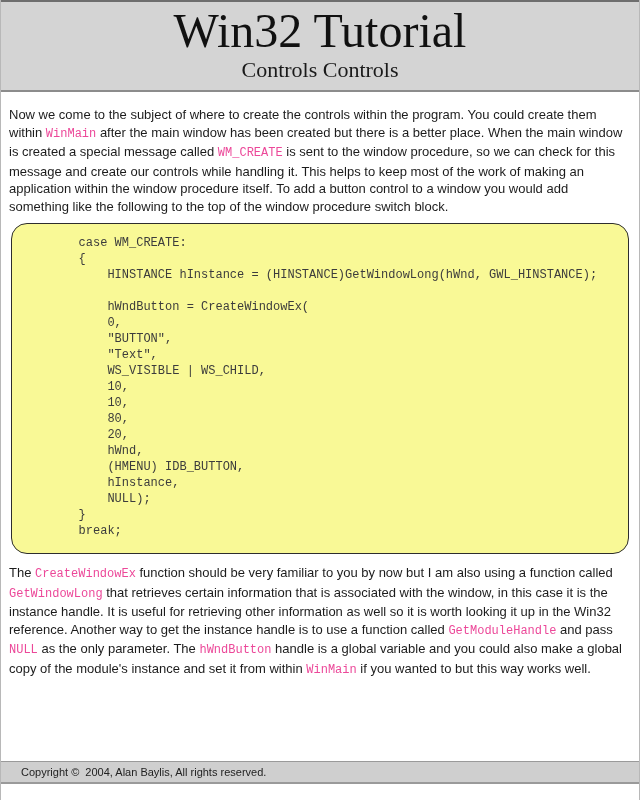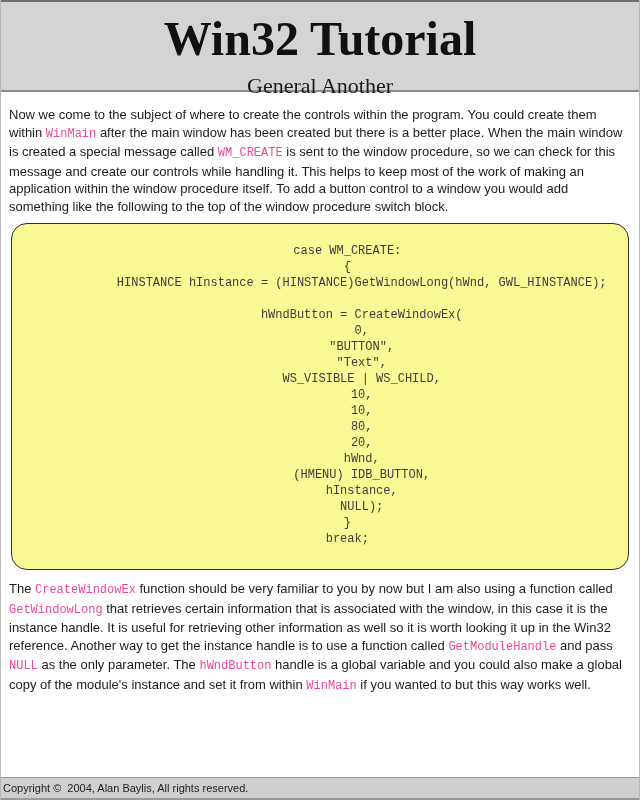--- a/index.html
+++ b/index.html
@@ -24,24 +24,24 @@
     box-sizing: border-box;
     background: #d4d4d4;
     border-top: 2px solid #6e6e6e;
     border-bottom: 2px solid #8c8c8c;
     text-align: center;
     padding: 2px 0 7px 0;
     height: 92px;
   }
   .page-title {
     font-family: "Liberation Serif", serif;
-    font-weight: bold;
+    font-weight: normal;
     font-size: 48px;
     line-height: 54px;
-    margin: 8px;
+    margin: 0;
     color: #111111;
   }
   .page-subtitle {
     font-family: "Liberation Serif", serif;
     font-weight: normal;
     font-size: 22px;
     line-height: 24px;
     margin: 0;
     color: #1a1a1a;
   }
@@ -59,51 +59,50 @@
   }
   
   .codebox {
     background: #f9f996;
     border: 1px solid #2e2e2e;
     border-radius: 16px;
     margin: 5px 2px 10px 2px;
     padding: 7px 8px 10px 5px;
   }
   .codebox pre {
-    margin: 12px;
+    margin: 4px;
     font-family: "Liberation Mono", "DejaVu Sans Mono", monospace;
     font-size: 12px;
     line-height: 16px;
     color: #3c3c3c;
     white-space: pre;
-    text-align: center;
   }
   
   .footer {
     position: absolute;
-    left: 0; right: 0; bottom: 0;
+    left: 0; right: 0; bottom: 16px;
     box-sizing: border-box;
     height: 23px;
     background: #cfcfcf;
     border-top: 1px solid #9a9a9a;
     border-bottom: 2px solid #9a9a9a;
     line-height: 20px;
     font-size: 11px;
     color: #222222;
-    padding-left: 2px;
+    padding-left: 20px;
   }
 </style>
 </head>
 <body>
 
 <div class="page">
 
   <div class="header">
     <h1 class="page-title">Win32 Tutorial</h1>
-    <h2 class="page-subtitle">General Another</h2>
+    <h2 class="page-subtitle">Controls Controls</h2>
   </div>
 
   <div class="content">
 
     <p class="para"><span>Now we come to the subject of where to create the controls within the program. You could create them within </span><span class="inline-code">WinMain</span><span> after the main window has been created but there is a better place. When the main window is created a special message called </span><span class="inline-code">WM_CREATE</span><span> is sent to the window procedure, so we can check for this message and create our controls while handling it. This helps to keep most of the work of making an application within the window procedure itself. To add a button control to a window you would add something like the following to the top of the window procedure switch block.</span></p>
 
     <div class="codebox">
       <pre>        case WM_CREATE:
         {
             HINSTANCE hInstance = (HINSTANCE)GetWindowLong(hWnd, GWL_HINSTANCE);

